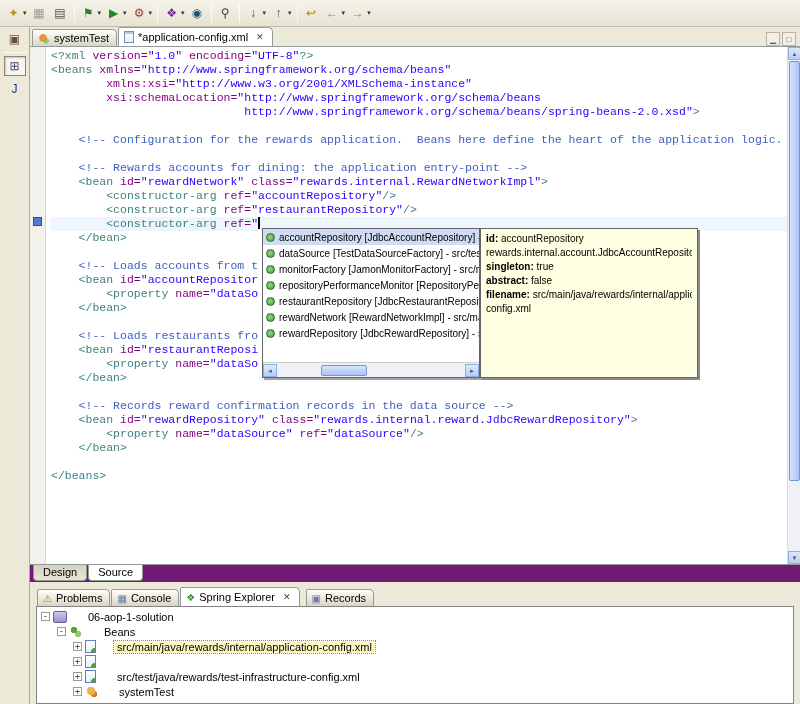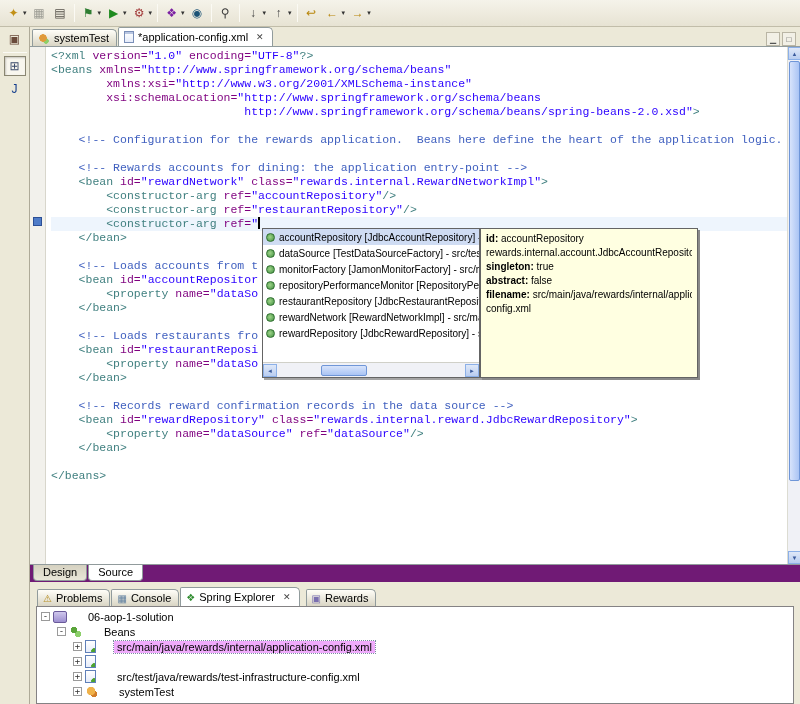--- a/index.html
+++ b/index.html
@@ -113,21 +113,21 @@
     background:radial-gradient(circle at 5px 5px,#5aa53a 0 3px,rgba(0,0,0,0) 3.5px),
                radial-gradient(circle at 9px 9px,#8ccf6a 0 3px,rgba(0,0,0,0) 3.5px); }
   .i-config { width:11px; height:13px;
     background:radial-gradient(circle at 8px 10px,#4da32f 0 2.5px,rgba(0,0,0,0) 3px),
                linear-gradient(#ffffff,#e6ecfa);
     border:1px solid #5f7fb8; }
   .i-bean { width:13px; height:13px;
     background:radial-gradient(circle at 6px 6px,#f0b24a 0 4px,rgba(0,0,0,0) 4.5px),
                radial-gradient(circle at 9px 9px,#d27d2a 0 3px,rgba(0,0,0,0) 3.5px); }
   .tlabel { padding:0 3px;margin-left:15px; }
-  .tlabel.sel { background:#f0abfc; outline:1px dotted #7a8aa0; }
+  .tlabel.sel { background:#fef9c3; outline:1px dotted #7a8aa0; }
 </style>
 </head>
 <body>
 
 <div id="toolbar">
     <span class="tb-btn">
       <span class="tb-glyph" style="color: rgb(194, 144, 23);">✦</span>
       <span class="tb-dd">▾</span>
     </span>
     <span class="tb-btn">
@@ -291,21 +291,21 @@
             <span class="ptab-icon" style="color: rgb(95, 127, 159);">▦</span>
             <span class="ptab-label">Console</span>
           </div>
           <div class="ptab active">
             <span class="ptab-icon" style="color: rgb(46, 139, 46);">❖</span>
             <span class="ptab-label">Spring Explorer</span>
             <span class="tab-close">✕</span>
           </div>
           <div class="ptab gap">
             <span class="ptab-icon" style="color: rgb(122, 111, 176);">▣</span>
-            <span class="ptab-label">Rewards</span>
+            <span class="ptab-label">Records</span>
           </div>
         </div>
       <div id="panelbody">
         <div id="tree">
             <div class="trow" style="padding-left: 4px;">
               <span class="texp">-</span>
               <span class="ticon i-project"></span>
               <span class="tlabel">06-aop-1-solution</span>
             </div>
             <div class="trow" style="padding-left: 20px;">

